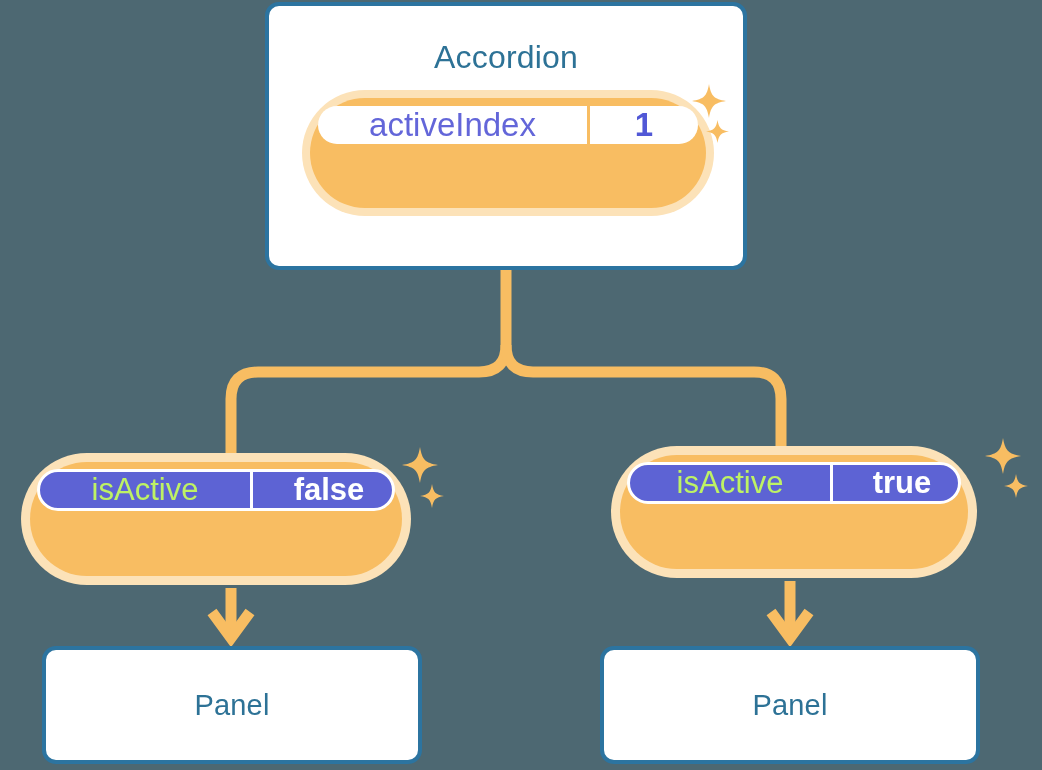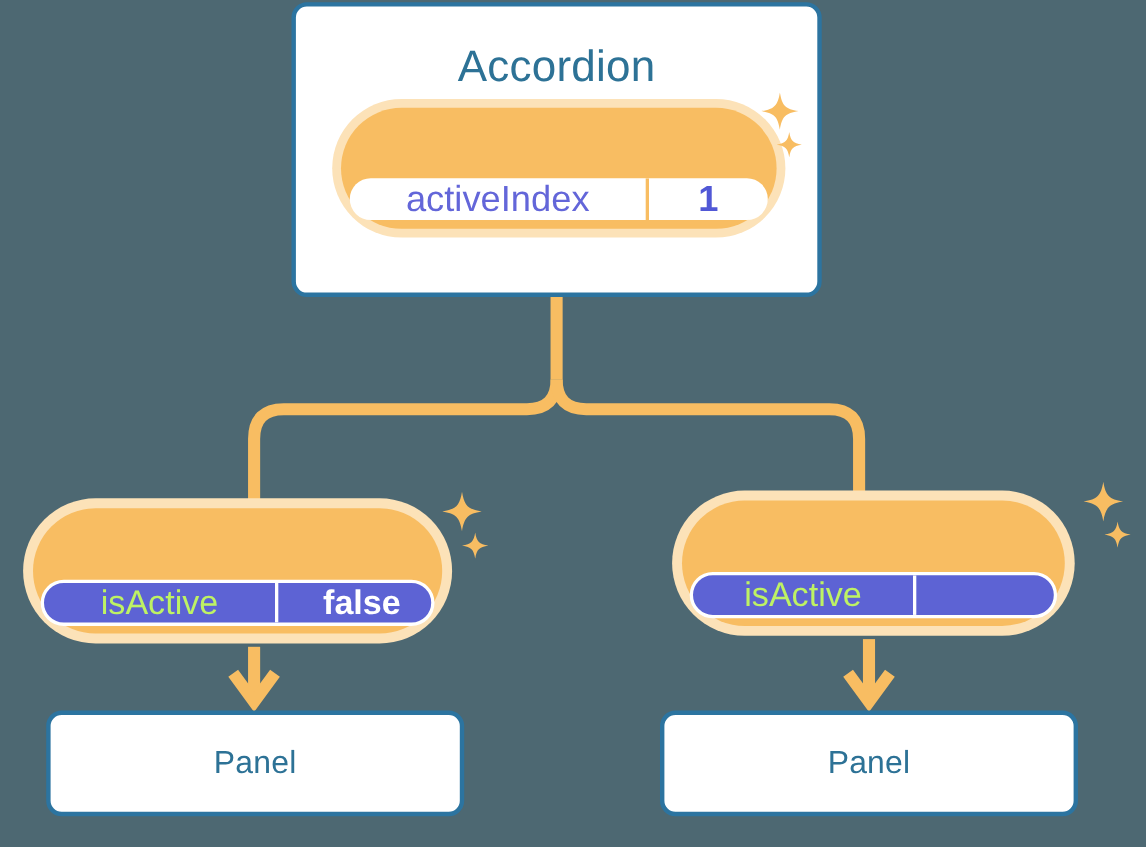--- a/index.html
+++ b/index.html
@@ -38,41 +38,41 @@
   .card {
     position: absolute;
     background: #ffffff;
     border: 4px solid #2c74a0;
     border-radius: 14px;
     z-index: 2;
   }
 
   .card-title {
     color: #2d7296;
-    font-size: 40px;
+    font-size: 32px;
     font-weight: 400;
     letter-spacing: 0.2px;
     text-align: center;
     white-space: nowrap;
   }
 
   
   #accordion-card {
     left: 265px;
     top: 2px;
     width: 482px;
     height: 268px;
     padding-top: 33px;
   }
 
   
   .panel-card {
     top: 646px;
     width: 380px;
-    height: 96px;
+    height: 118px;
     display: flex;
     align-items: center;
     justify-content: center;
   }
   #panel-left  { left: 42px; }
   #panel-right { left: 600px; }
 
   .panel-card .card-title { font-size: 29px; }
 
   
@@ -88,21 +88,21 @@
     border-radius: 999px;
     background: #fce2b8;
   }
 
   
   .pill-ring {
     position: relative;
     border-radius: 999px;
     background: #f8bd62;
     display: flex;
-    align-items: flex-end;
+    align-items: flex-start;
   }
 
   
   .pill-inner {
     border-radius: 999px;
     display: flex;
     align-items: stretch;
     flex: 1 1 auto;
     overflow: hidden;
   }
@@ -256,20 +256,21 @@
 
   <div class="card panel-card" id="panel-left">
     <div class="card-title">Panel</div>
   </div>
 
   <div class="pill-wrap leaf-pill" id="leaf-pill-right">
     <div class="pill-halo"></div>
     <div class="pill-ring">
       <div class="pill-inner">
         <div class="pill-key">isActive</div>
+        <div class="pill-val">true</div>
       </div>
     </div>
   </div>
 
   <div class="sparkle" style="left:985px; top:438px;">
     <svg width="36" height="36" viewBox="0 0 34 34">
       <path d="M17 0 C19 12 22 15 34 17 C22 19 19 22 17 34 C15 22 12 19 0 17 C12 15 15 12 17 0 Z" fill="#f8bd62"></path>
     </svg>
   </div>
   <div class="sparkle" style="left:1004px; top:474px;">

